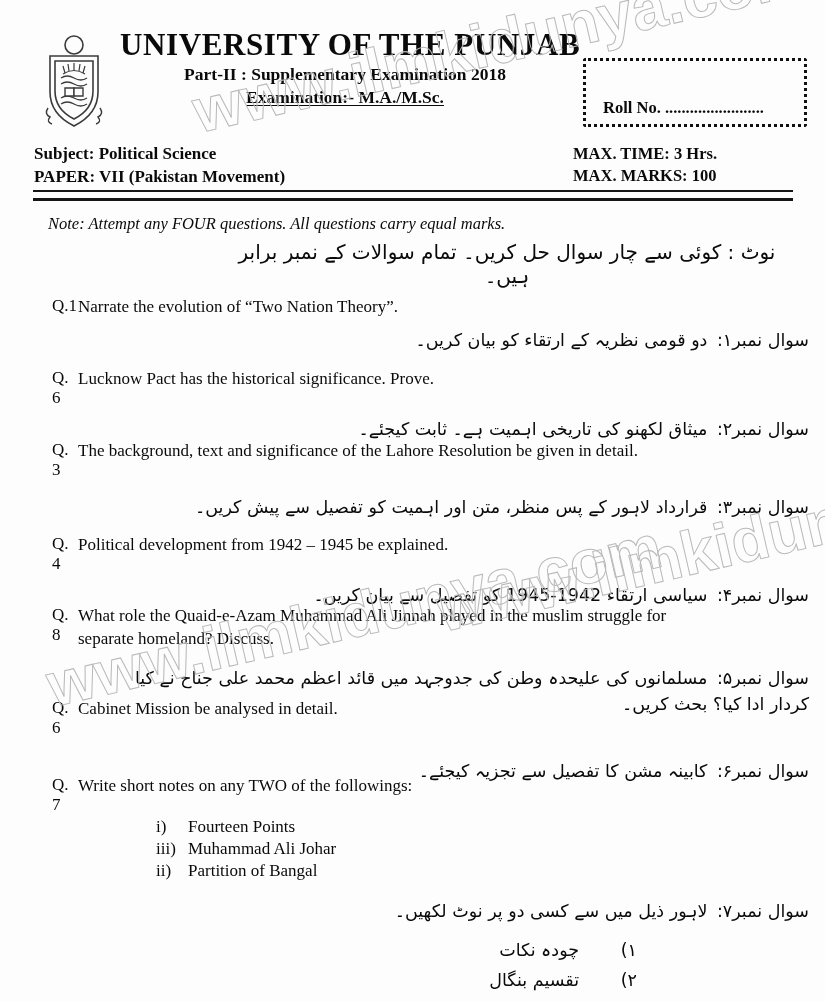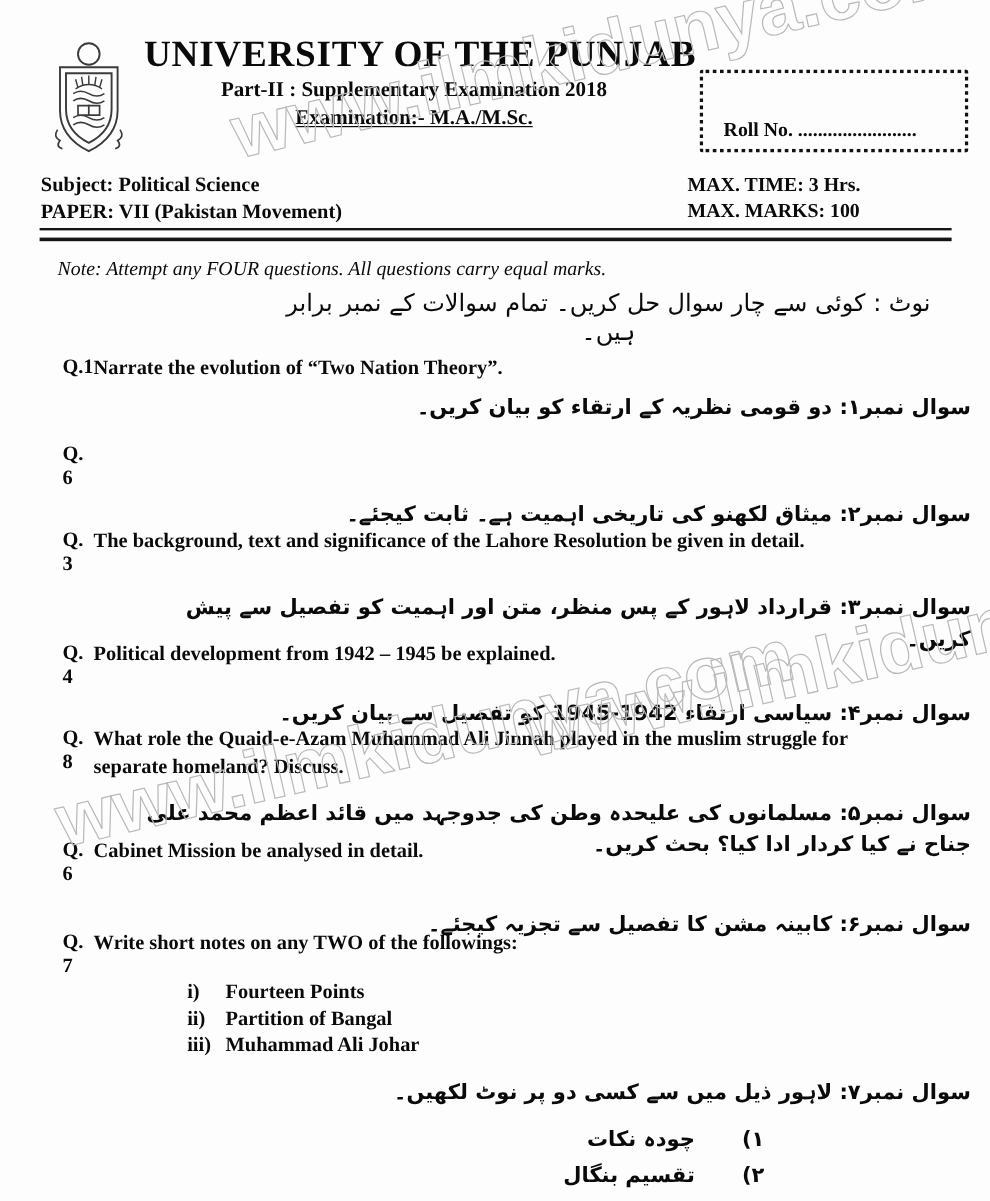--- a/index.html
+++ b/index.html
@@ -153,21 +153,20 @@
     font-family: "DejaVu Sans", sans-serif;
     z-index: 3;
   }
 
   
   .q {
     position: absolute;
     left: 0;
     width: 825px;
     z-index: 3;
-    font-weight: bold;
   }
   .q-row {
     display: flex;
     align-items: flex-start;
   }
   .q-num {
     width: 78px;
     flex: 0 0 78px;
     text-align: left;
     padding-left: 52px;
@@ -295,20 +294,21 @@
     </div>
     <div class="q-ur" style="margin-top:8px">
       <span class="q-ur-label">سوال نمبر۱:</span>
       <span>دو قومی نظریہ کے ارتقاء کو بیان کریں۔</span>
     </div>
   </div>
 
   <div class="q" style="top:368px">
     <div class="q-row">
       <div class="q-num">Q. 6</div>
+      <div class="q-text">Lucknow Pact has the historical significance. Prove.</div>
     </div>
     <div class="q-ur" style="margin-top:8px">
       <span class="q-ur-label">سوال نمبر۲:</span>
       <span>میثاق لکھنو کی تاریخی اہمیت ہے۔ ثابت کیجئے۔</span>
     </div>
   </div>
 
   <div class="q" style="top:440px">
     <div class="q-row">
       <div class="q-num">Q. 3</div>
@@ -357,26 +357,26 @@
     <div class="q-row">
       <div class="q-num">Q. 7</div>
       <div class="q-text">Write short notes on any TWO of the followings:</div>
     </div>
     <div class="sub-list" style="padding-left:130px">
       <div class="sub-item">
         <div class="sub-rom">i)</div>
         <div>Fourteen Points</div>
       </div>
       <div class="sub-item">
+        <div class="sub-rom">iii)</div>
+        <div>Muhammad Ali Johar</div>
+      </div>
+      <div class="sub-item">
         <div class="sub-rom">ii)</div>
         <div>Partition of Bangal</div>
-      </div>
-      <div class="sub-item">
-        <div class="sub-rom">iii)</div>
-        <div>Muhammad Ali Johar</div>
       </div>
     </div>
     <div class="q-ur" style="margin-top:16px">
       <span class="q-ur-label">سوال نمبر۷:</span>
       <span>لاہور ذیل میں سے کسی دو پر نوٹ لکھیں۔</span>
     </div>
     <div class="ur-list" style="margin-top:10px">
       <div class="ur-li">
         <div class="ur-num">۱)</div>
         <div class="ur-txt">چودہ نکات</div>

